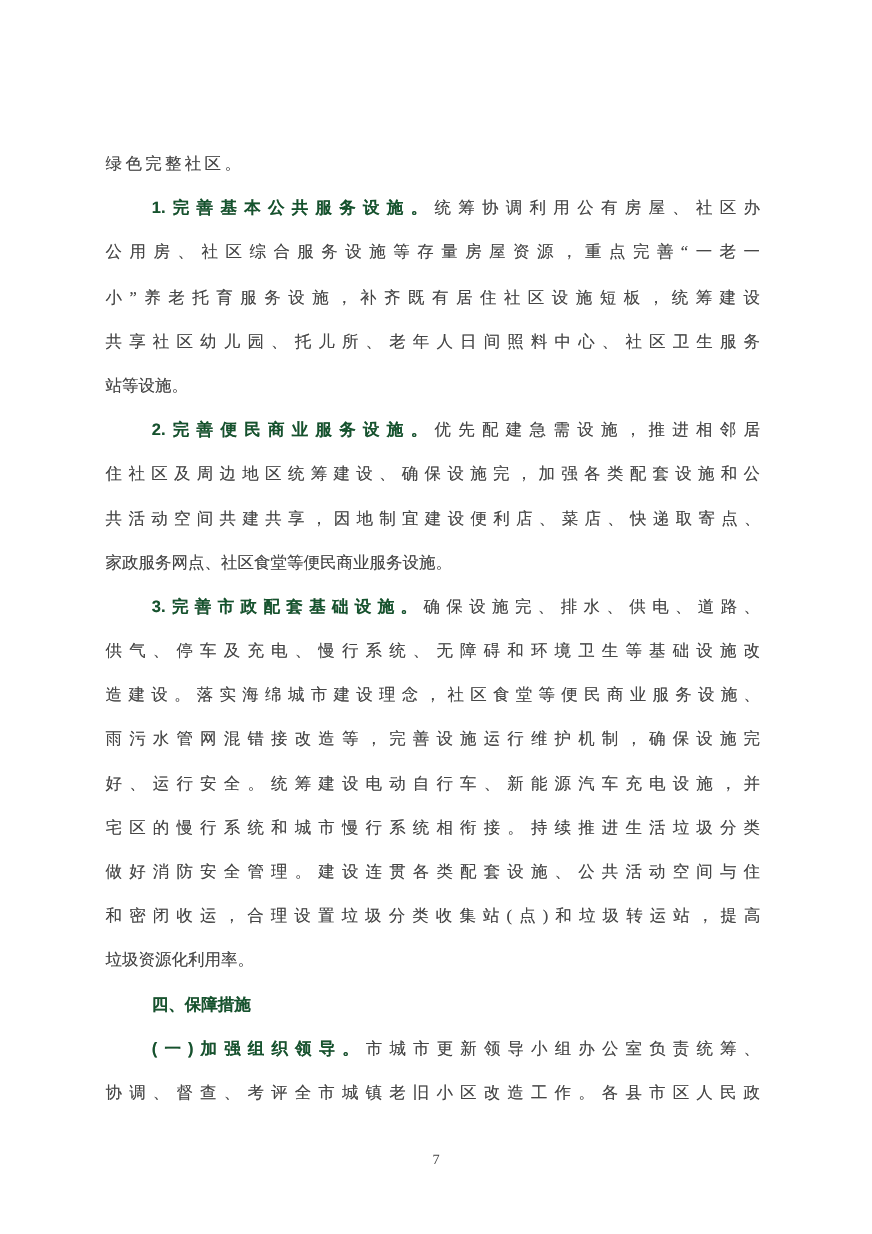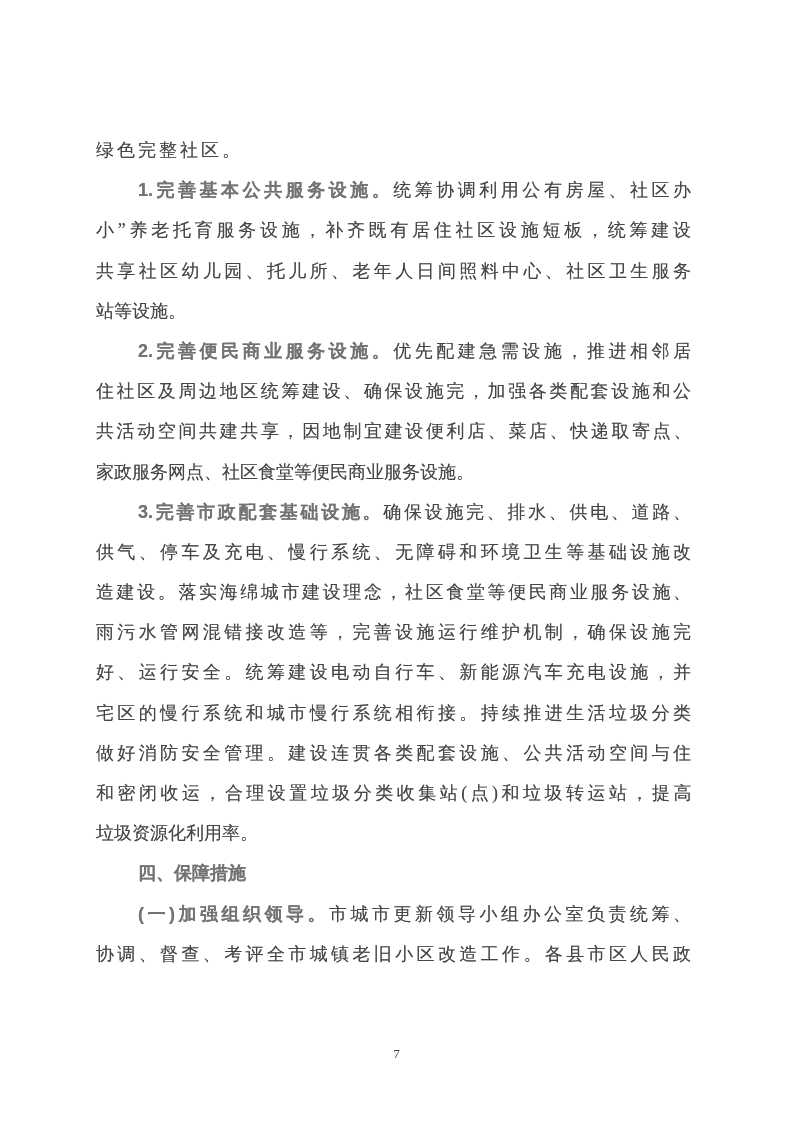--- a/index.html
+++ b/index.html
@@ -11,60 +11,61 @@
     overflow: hidden;
     font-family: "Liberation Serif", "DejaVu Serif", serif;
   }
   .textblock {
     position: absolute;
     left: 96px;
     top: 130px;
     width: 595px;
   }
   .line {
-    font-size: 18px;
+    font-size: 15px;
     height: 40.2px;
     line-height: 40.2px;
     color: #464646;
     text-align: justify;
     text-align-last: justify;
     text-justify: inter-character;
     text-shadow: 0 0 0.5px rgba(80,80,80,0.55);
   }
   .line.left {
     text-align: left;
     text-align-last: left;
   }
   .line.indent { text-indent: 42px; }
   .line.wide { letter-spacing: 3px; }
   .line.tight { letter-spacing: -0.45px; }
   .lead {
     font-family: "Liberation Sans", "DejaVu Sans", sans-serif;
     font-weight: 700;
-    color: #737373;
+    color: #14532d;
   }
   .page-number {
     position: absolute;
     top: 1044px;
     left: 0;
     right: 0;
     text-align: center;
     font-size: 13px;
     line-height: 20px;
     color: #3f3f3f;
     font-family: "Liberation Serif", "DejaVu Serif", serif;
   }
 </style>
 </head>
 <body>
 
 <div class="page">
   <div class="textblock" id="lines-container">
       <div class="line left wide"><span>绿色完整社区。</span></div>
       <div class="line indent"><span class="lead">1.完善基本公共服务设施。</span><span>统筹协调利用公有房屋、社区办</span></div>
+      <div class="line"><span>公用房、社区综合服务设施等存量房屋资源，重点完善“一老一</span></div>
       <div class="line"><span>小”养老托育服务设施，补齐既有居住社区设施短板，统筹建设</span></div>
       <div class="line"><span>共享社区幼儿园、托儿所、老年人日间照料中心、社区卫生服务</span></div>
       <div class="line left"><span>站等设施。</span></div>
       <div class="line indent"><span class="lead">2.完善便民商业服务设施。</span><span>优先配建急需设施，推进相邻居</span></div>
       <div class="line"><span>住社区及周边地区统筹建设、确保设施完，加强各类配套设施和公</span></div>
       <div class="line tight"><span>共活动空间共建共享，因地制宜建设便利店、菜店、快递取寄点、</span></div>
       <div class="line left"><span>家政服务网点、社区食堂等便民商业服务设施。</span></div>
       <div class="line indent"><span class="lead">3.完善市政配套基础设施。</span><span>确保设施完、排水、供电、道路、</span></div>
       <div class="line"><span>供气、停车及充电、慢行系统、无障碍和环境卫生等基础设施改</span></div>
       <div class="line"><span>造建设。落实海绵城市建设理念，社区食堂等便民商业服务设施、</span></div>

